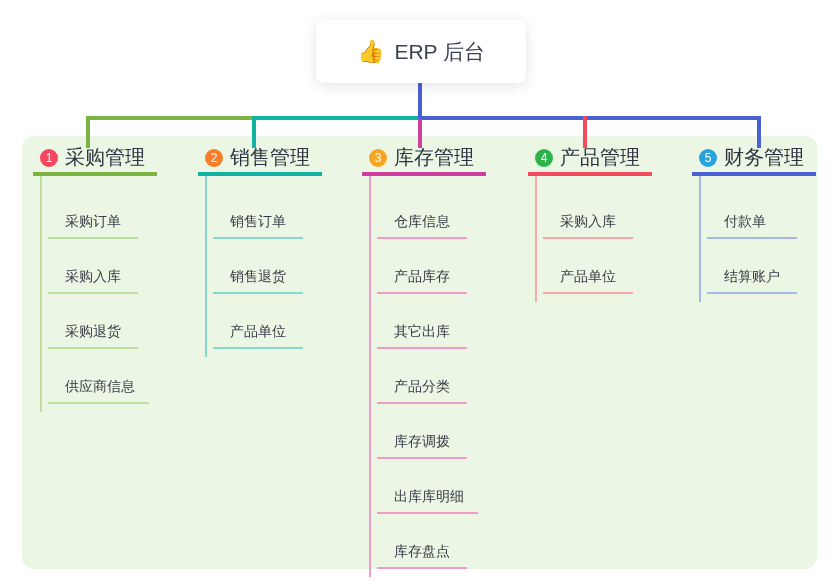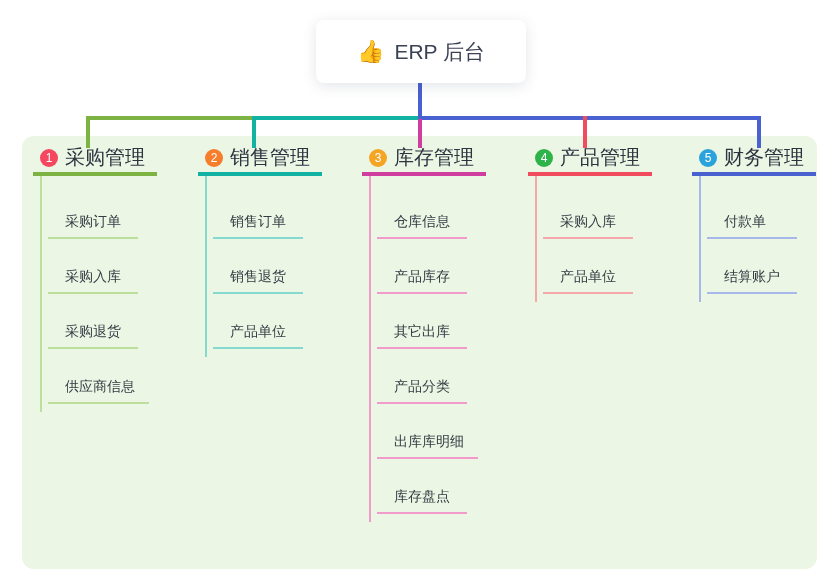--- a/index.html
+++ b/index.html
@@ -102,20 +102,21 @@
   <div class="branch b3">
     <div class="branch-header">
       <span class="badge">3</span>
       <span class="branch-title">库存管理</span>
     </div>
     <ul class="children">
       <li>仓库信息</li>
       <li>产品库存</li>
       <li>其它出库</li>
       <li>产品分类</li>
+      <li>库存调拨</li>
       <li>出库库明细</li>
       <li>库存盘点</li>
     </ul>
   </div>
 
   <div class="branch b4">
     <div class="branch-header">
       <span class="badge">4</span>
       <span class="branch-title">产品管理</span>
     </div>

